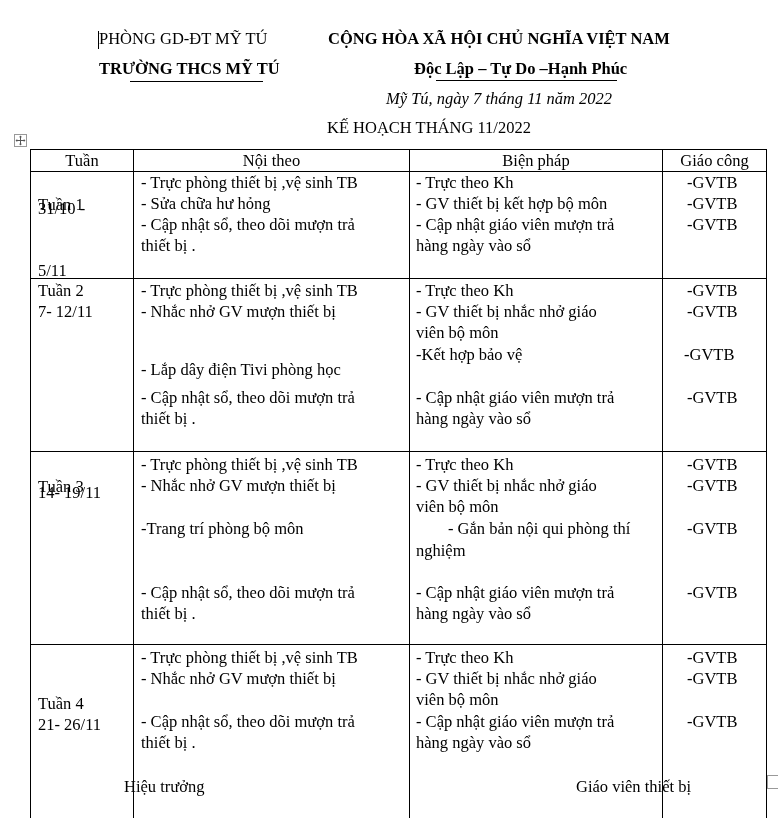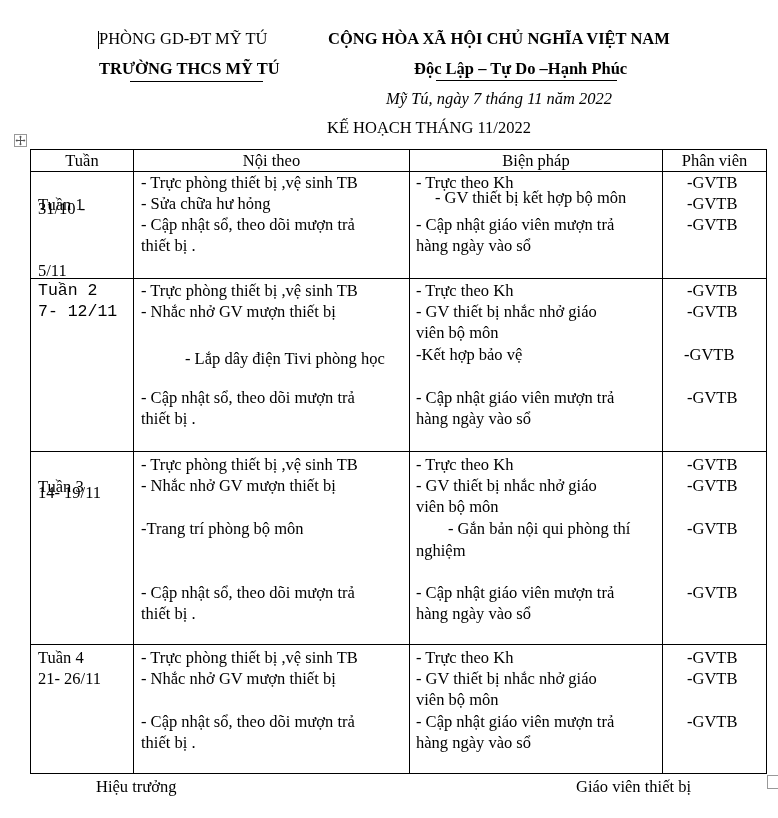--- a/index.html
+++ b/index.html
@@ -72,21 +72,21 @@
       <col class="c1">
       <col class="c2">
       <col class="c3">
       <col class="c4">
     </colgroup>
   <thead>
     <tr>
       <th>Tuần</th>
       <th>Nội theo</th>
       <th>Biện pháp</th>
-      <th>Phân viên</th>
+      <th>Giáo công</th>
     </tr>
   </thead>
   <tbody>
 
     <tr style="height:107px;">
       <td class="col1">
           <div class="cell" style="height:106px;">
         <span class="line" style="top:22px;">Tuần 1</span>
         <span class="line" style="top:26px;">31/10 -</span>
         <span class="line" style="top:64px;margin-top:24px;">5/11</span>
@@ -96,46 +96,46 @@
           <div class="cell" style="height:106px;">
         <span class="line" style="top:0px;">- Trực phòng thiết bị ,vệ sinh TB</span>
         <span class="line" style="top:21px;">- Sửa chữa hư hỏng</span>
         <span class="line" style="top:42px;">- Cập nhật sổ, theo dõi mượn trả</span>
         <span class="line" style="top:63px;">thiết bị .</span>
       </div>
         </td>
       <td class="col3">
           <div class="cell" style="height:106px;">
         <span class="line" style="top:0px;">- Trực theo Kh</span>
-        <span class="line" style="top:15px;margin-left:19px;">- GV thiết bị kết hợp bộ môn</span>
+        <span class="line" style="top:21px;">- GV thiết bị kết hợp bộ môn</span>
         <span class="line" style="top:42px;">- Cập nhật giáo viên mượn trả</span>
         <span class="line" style="top:63px;">hàng ngày vào sổ</span>
       </div>
         </td>
       <td class="col4">
           <div class="cell" style="height:106px;">
         <span class="line" style="top:0px;">-GVTB</span>
         <span class="line" style="top:21px;">-GVTB</span>
         <span class="line" style="top:42px;">-GVTB</span>
       </div>
         </td>
     </tr>
 
     <tr style="height:173px;">
       <td class="col1">
-          <div class="cell" style="height:172px;font-family:Liberation Mono, monospace;">
+          <div class="cell" style="height:172px;">
         <span class="line" style="top:1px;">Tuần 2</span>
         <span class="line" style="top:22px;">7- 12/11</span>
       </div>
         </td>
       <td class="col2">
           <div class="cell" style="height:172px;">
         <span class="line" style="top:1px;">- Trực phòng thiết bị ,vệ sinh TB</span>
         <span class="line" style="top:22px;">- Nhắc nhở GV mượn thiết bị</span>
-        <span class="line" style="top:69px;margin-left:44px;">- Lắp dây điện Tivi phòng học</span>
+        <span class="line" style="top:80px;">- Lắp dây điện Tivi phòng học</span>
         <span class="line" style="top:108px;">- Cập nhật sổ, theo dõi mượn trả</span>
         <span class="line" style="top:129px;">thiết bị .</span>
       </div>
         </td>
       <td class="col3">
           <div class="cell" style="height:172px;">
         <span class="line" style="top:1px;">- Trực theo Kh</span>
         <span class="line" style="top:22px;">- GV thiết bị nhắc nhở giáo</span>
         <span class="line" style="top:43px;">viên bộ môn</span>
         <span class="line" style="top:65px;">-Kết hợp bảo vệ</span>
@@ -185,21 +185,21 @@
         <span class="line" style="top:2px;">-GVTB</span>
         <span class="line" style="top:23px;">-GVTB</span>
         <span class="line" style="top:66px;">-GVTB</span>
         <span class="line" style="top:130px;">-GVTB</span>
       </div>
         </td>
     </tr>
 
     <tr style="height:129px;">
       <td class="col1">
-          <div class="cell" style="height:128px;">
+          <div class="cell" style="height:128px;margin-top:46px;">
         <span class="line" style="top:2px;">Tuần 4</span>
         <span class="line" style="top:23px;">21- 26/11</span>
       </div>
         </td>
       <td class="col2">
           <div class="cell" style="height:128px;">
         <span class="line" style="top:2px;">- Trực phòng thiết bị ,vệ sinh TB</span>
         <span class="line" style="top:23px;">- Nhắc nhở GV mượn thiết bị</span>
         <span class="line" style="top:66px;">- Cập nhật sổ, theo dõi mượn trả</span>
         <span class="line" style="top:87px;">thiết bị .</span>
@@ -220,14 +220,14 @@
         <span class="line" style="top:23px;">-GVTB</span>
         <span class="line" style="top:66px;">-GVTB</span>
       </div>
         </td>
     </tr>
   </tbody>
 </table>
 
 <div class="endmark"></div>
 
-<div class="abs footer" style="left:96px;">Hiệu trưởng</div>
+<div class="abs footer" style="left:124px;">Hiệu trưởng</div>
 <div class="abs footer" style="left:576px;">Giáo viên thiết bị</div>
 
 </body></html>

